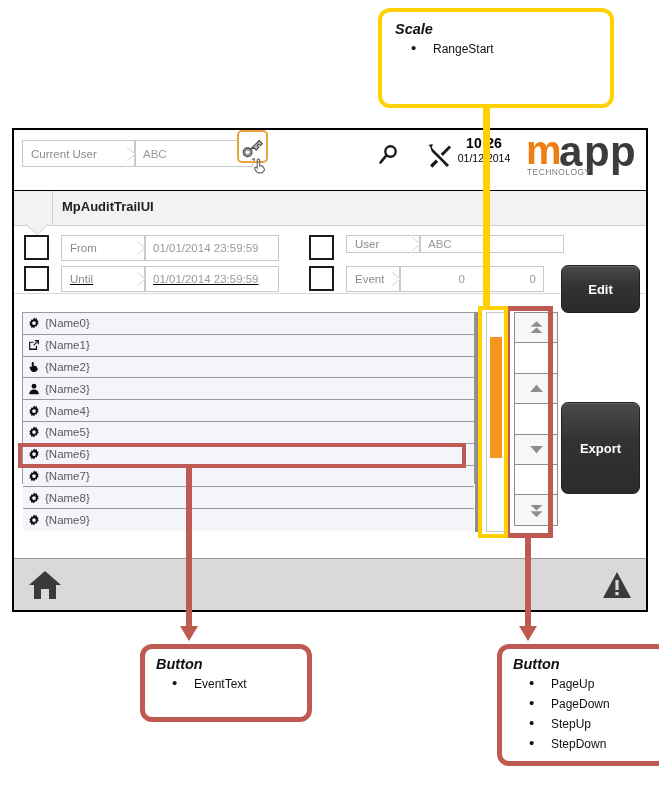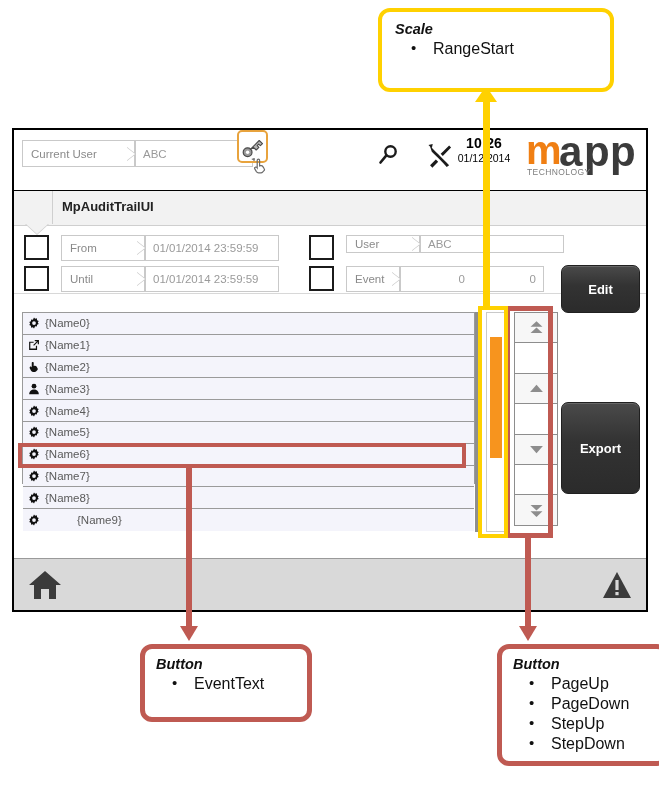--- a/index.html
+++ b/index.html
@@ -31,21 +31,21 @@
     font-size: 14.5px;
     color: #111;
     margin: 0 0 2px 0;
   }
   .callout ul {
     margin: 0;
     padding: 0 0 0 16px;
     list-style: none;
   }
   .callout li {
-    font-size: 16px;
+    font-size: 12px;
     color: #111;
     line-height: 20px;
     position: relative;
     padding-left: 22px;
   }
   .callout li:before {
     content: "\2022";
     position: absolute;
     left: 0;
     top: -1px;
@@ -244,21 +244,21 @@
   }
   .lrow {
     height: 21.8px;
     border-bottom: 1px solid #9a9a9a;
     display: flex;
     align-items: center;
     box-sizing: border-box;
     background: #F4F4FB;
     position: relative;
   }
-  .lrow:last-child { border-bottom: none; gap: 32px; }
+  .lrow:last-child { border-bottom: none; }
   .lrow .ricon {
     width: 22px;
     display: flex;
     align-items: center;
     justify-content: center;
     flex: 0 0 22px;
   }
   .lrow .rlabel {
     font-size: 11.5px;
     color: #5a5a5a;
@@ -324,21 +324,21 @@
     display: flex;
     align-items: center;
     justify-content: space-between;
     padding: 0 14px;
     box-sizing: border-box;
   }
 </style>
 </head>
 <body>
 
-<div class="callout callout-yellow" style="left:378px; top:8px; width:236px; height:84px;">
+<div class="callout callout-yellow" style="left:378px; top:8px; width:236px; height:100px;">
   <div class="callout-inner">
     <div class="callout-title">Scale</div>
     <ul>
       <li>RangeStart</li>
     </ul>
   </div>
 </div>
 
 <div class="arrow-line" style="left:483px; top:92px; width:7px; height:218px; background:#FFD100;"></div>
 <div class="arrow-head" style="left:475px; top:86px; border-left:11px solid transparent; border-right:11px solid transparent; border-bottom:16px solid #FFD100;"></div>
@@ -395,21 +395,21 @@
 
   <div id="filters">
 
     <div class="chk" style="left:10px; top:9px;"></div>
     <div class="field-group" style="left:47px; top:9px; height:26px;">
       <div class="field-label" style="width:84px;">From</div>
       <div class="field-value" style="width:134px;">01/01/2014 23:59:59</div>
     </div>
 
     <div class="chk" style="left:10px; top:40px;"></div>
-    <div class="field-group" style="left:47px; top:40px; height:26px;">
+    <div class="field-group" style="left:47px; top:40px; height:26px;text-decoration:underline;">
       <div class="field-label" style="width:84px;">Until</div>
       <div class="field-value" style="width:134px;">01/01/2014 23:59:59</div>
     </div>
 
     <div class="chk" style="left:295px; top:9px;"></div>
     <div class="field-group" style="left:332px; top:9px; height:18px;">
       <div class="field-label" style="width:74px;">User</div>
       <div class="field-value" style="width:144px;">ABC</div>
     </div>
 

